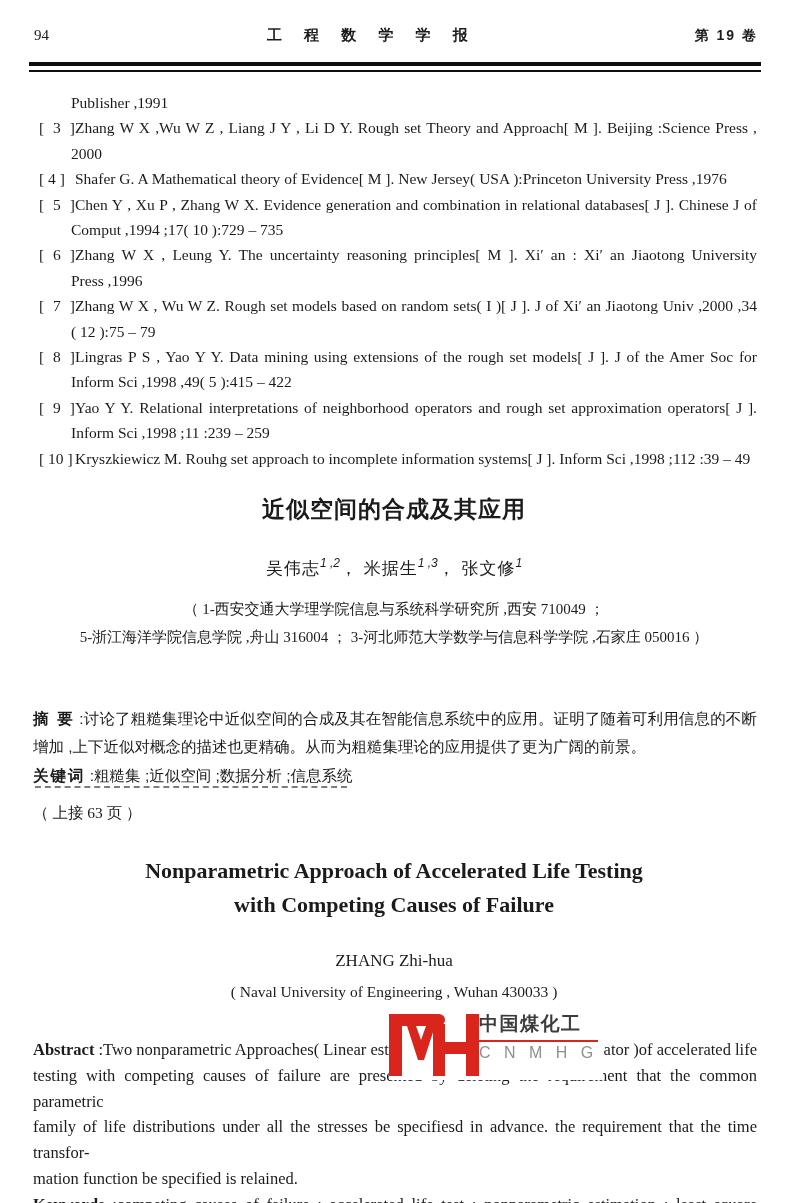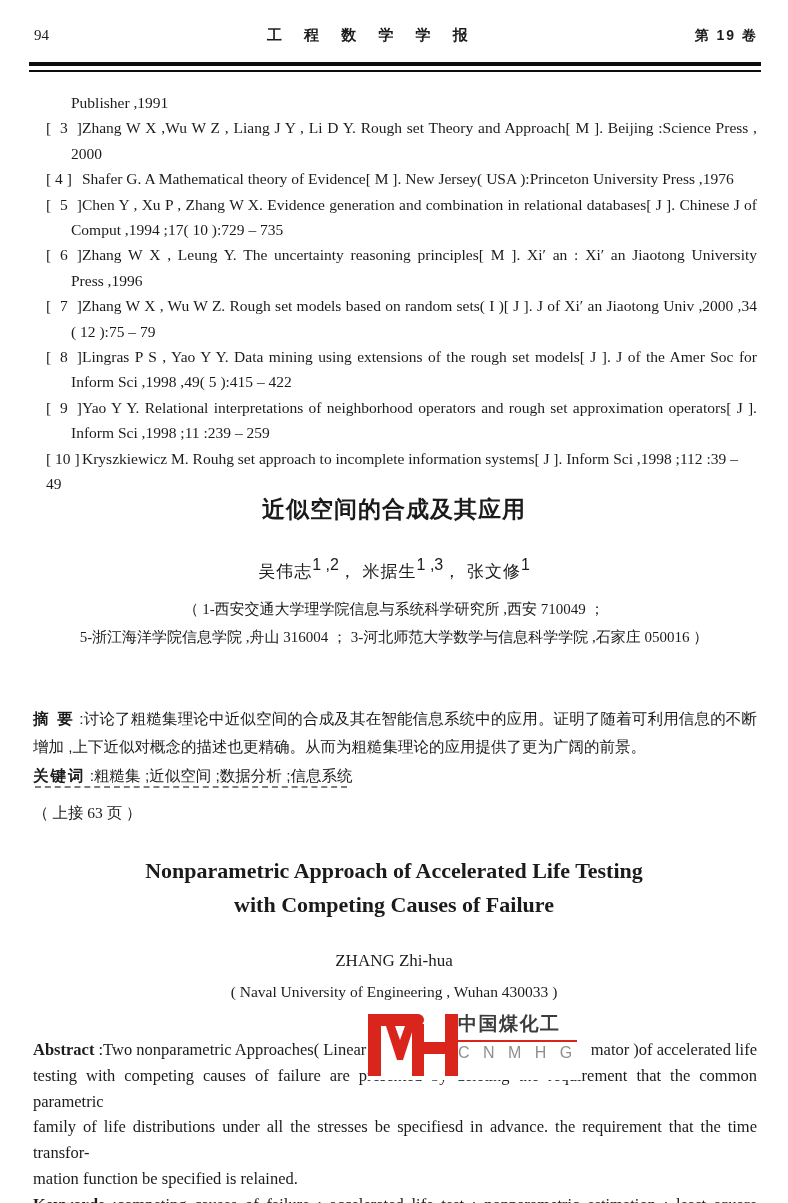--- a/index.html
+++ b/index.html
@@ -9,30 +9,30 @@
   .header{position:absolute;top:26px;left:34px;right:30px;display:flex;justify-content:space-between;align-items:center;gap:44px;}
   .page-num{font:15px "Liberation Serif",serif;}
   .journal-title{font:600 15px "Liberation Sans",sans-serif;letter-spacing:9px;}
   .volume{font:600 14px "Liberation Sans",sans-serif;letter-spacing:2px;}
   .rule-thick{position:absolute;top:62px;left:29px;right:27px;height:4px;background:#0e0e0e;}
   .rule-thin{position:absolute;top:70px;left:29px;right:27px;height:2px;background:#0e0e0e;}
 
   
   .refs{position:absolute;top:90px;left:35px;width:722px;font:15.5px/25.4px "Liberation Serif",serif;}
   .ref-line{margin-left:36px;}
-  .ref-line.first{margin-left:11px;}
+  .ref-line.first{margin-left:4px;}
   .ref-label{display:inline-block;width:36px;}
   .just{text-align:justify;text-align-last:justify;}
 
   
   .cn-title{position:absolute;top:494px;left:0;width:100%;text-align:center;
             font:600 23px "Liberation Sans",sans-serif;letter-spacing:1px;}
   .cn-authors{position:absolute;top:556px;left:0;width:100%;text-align:center;
               font:500 17px "Liberation Sans",sans-serif;letter-spacing:1px;}
-  .cn-authors sup{font-size:16px;letter-spacing:0;}
+  .cn-authors sup{font-size:12px;letter-spacing:0;font-style:italic;}
   .cn-affils{position:absolute;top:595px;left:0;width:100%;text-align:center;
              font:15px/28px "Liberation Serif",serif;}
   .cn-abs{position:absolute;top:705px;left:33px;width:724px;
           font:500 15.5px/28.4px "Liberation Sans",sans-serif;text-align:justify;}
   .cn-abs .lbl{font-weight:700;letter-spacing:2px;}
   .cn-kw{text-align:left;}
 
   
   .dash-sep{position:absolute;top:786px;left:35px;width:312px;border-top:2px dashed #7d7d7d;}
   .cont-note{position:absolute;top:803px;left:33px;font:15.5px "Liberation Serif",serif;}
@@ -43,21 +43,21 @@
   .en-author{position:absolute;top:951px;left:0;width:100%;text-align:center;
              font:17px "Liberation Serif",serif;}
   .en-affil{position:absolute;top:983px;left:0;width:100%;text-align:center;
             font:15.5px "Liberation Serif",serif;}
   .en-abs{position:absolute;top:1037px;left:33px;width:724px;
           font:16.5px/25.8px "Liberation Serif",serif;}
   .en-abs b{font-weight:bold;}
   .abs-line1{display:flex;justify-content:space-between;}
 
   
-  .wm{position:absolute;left:368px;top:1004px;width:214px;height:76px;background:#ffffff;
+  .wm{position:absolute;left:389px;top:1004px;width:214px;height:76px;background:#ffffff;
       display:flex;align-items:flex-start;z-index:5;}
   .wm svg{display:block;margin-top:8px;}
   .wm-text{display:flex;flex-direction:column;margin-top:7px;}
   .wm-cn{font:700 19px "Liberation Sans",sans-serif;color:#3c3c3c;letter-spacing:1.5px;white-space:nowrap;}
   .wm-rule{height:0;border-top:2.5px solid #da251c;margin:3px 0 2px 0;}
   .wm-latin{font:16px "Liberation Sans",sans-serif;color:#8f8f8f;letter-spacing:4.5px;white-space:nowrap;}
 </style>
 </head>
 <body>
 

